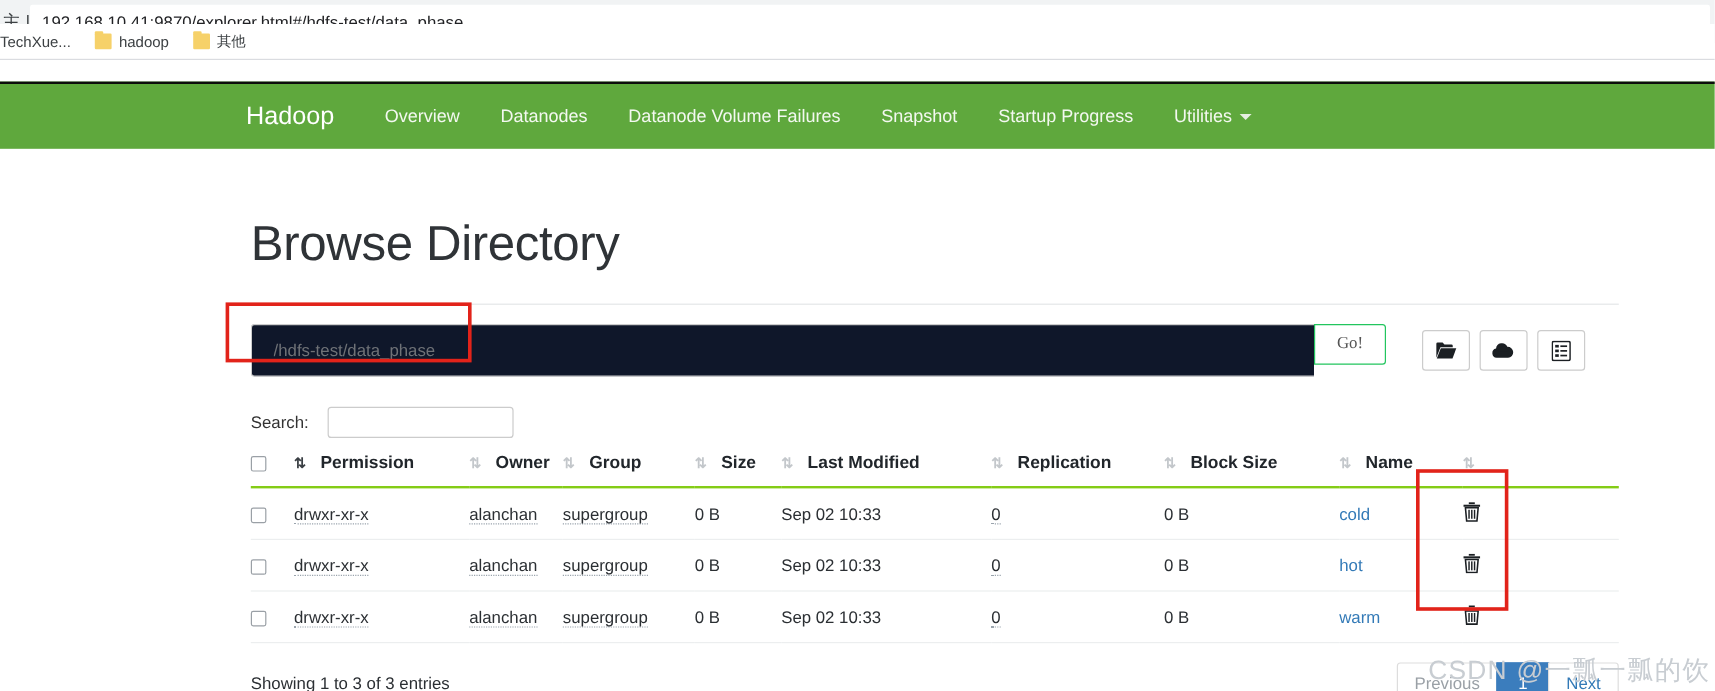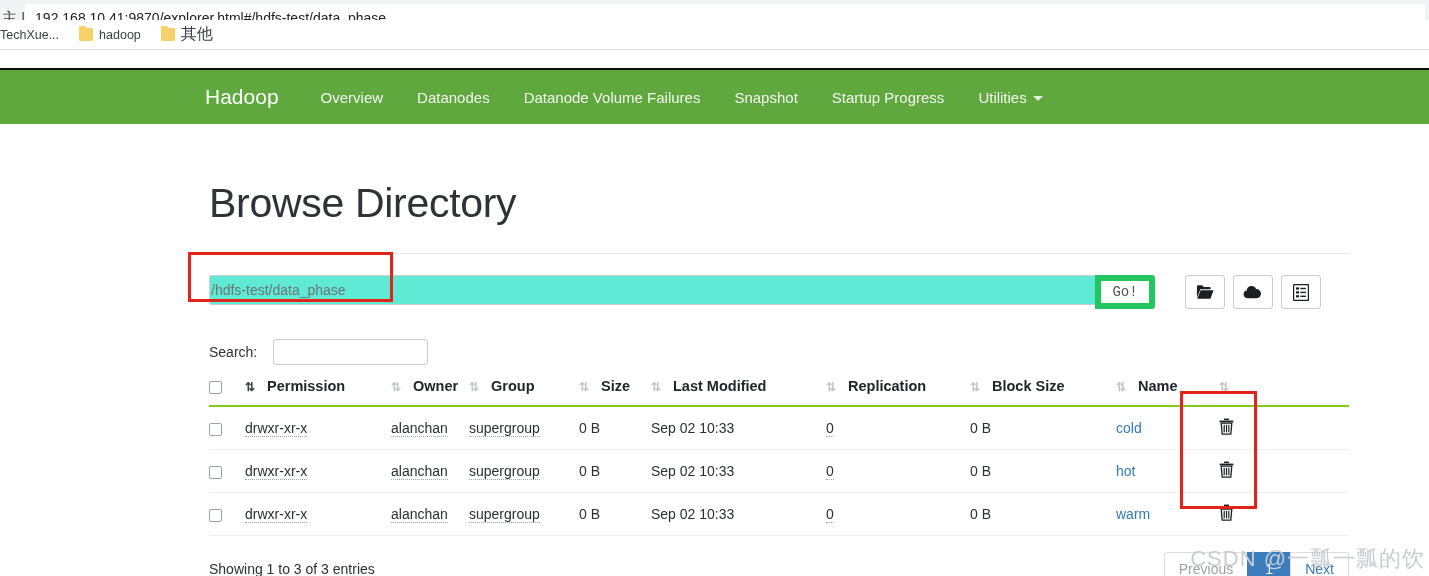--- a/index.html
+++ b/index.html
@@ -43,21 +43,21 @@
   .bm-item:first-child { padding-left: 0px; }
   .bm-folder-icon {
     width: 14px; height: 13px; background: #f6d169; border-radius: 1px;
     position: relative; flex: 0 0 auto;
   }
   .bm-folder-icon::before {
     content: ""; position: absolute; left: 0; top: -2px;
     width: 7px; height: 3px; background: #f6d169; border-radius: 1px 1px 0 0;
   }
   .bm-label { font-size: 12.5px; color: #3c4043; white-space: nowrap; }
-  .bm-label.cjk { font-size: 16px; }
+  .bm-label.cjk { font-size: 12px; }
 
   
   .navbar {
     position: absolute; left: 0; top: 68px; width: 1429px; height: 56px;
     background: #5FA83D;
     border-top: 2px solid #0d0d0d;
     display: flex; align-items: center;
   }
   .nav-inner { display: flex; align-items: center; padding-left: 205px; }
   .nav-brand {
@@ -87,29 +87,29 @@
   .title-rule {
     margin-top: 26px; border-bottom: 1px solid #e4e6e8; width: 1140px;
   }
 
   
   .path-row {
     display: flex; align-items: center; margin-top: 21px; height: 34px;
   }
   .input-group { display: flex; width: 946px; }
   .path-input {
-    width: 886px; height: 30px;
+    width: 886px; height: 44px;
     border: 1px solid #ccc; border-right: none; border-radius: 3px 0 0 3px;
-    padding: 0 1px; font-size: 14px; color: #6f7277;
-    font-family: "Liberation Sans", sans-serif; outline: none; background: #5eead4;
+    padding: 0 18px; font-size: 14px; color: #6f7277;
+    font-family: "Liberation Sans", sans-serif; outline: none; background: #0f172a;
   }
   .go-btn {
-    width: 60px; height: 34px; border: 6px solid #22c55e; border-radius: 0 3px 3px 0;
+    width: 60px; height: 34px; border: 1px solid #22c55e; border-radius: 0 3px 3px 0;
     background: #ffffff; color: #555; font-size: 14px;
-    font-family: Liberation Mono, monospace; cursor: pointer;
+    font-family: Liberation Serif, serif; cursor: pointer;
   }
   .icon-btn-group { display: flex; margin-left: 30px; gap: 8px; }
   .icon-btn {
     width: 40px; height: 34px; border: 1px solid #ccc; border-radius: 3px;
     background: #ffffff; display: flex; align-items: center; justify-content: center;
     cursor: pointer;
   }
   .icon-btn svg { display: block; }
 
   

